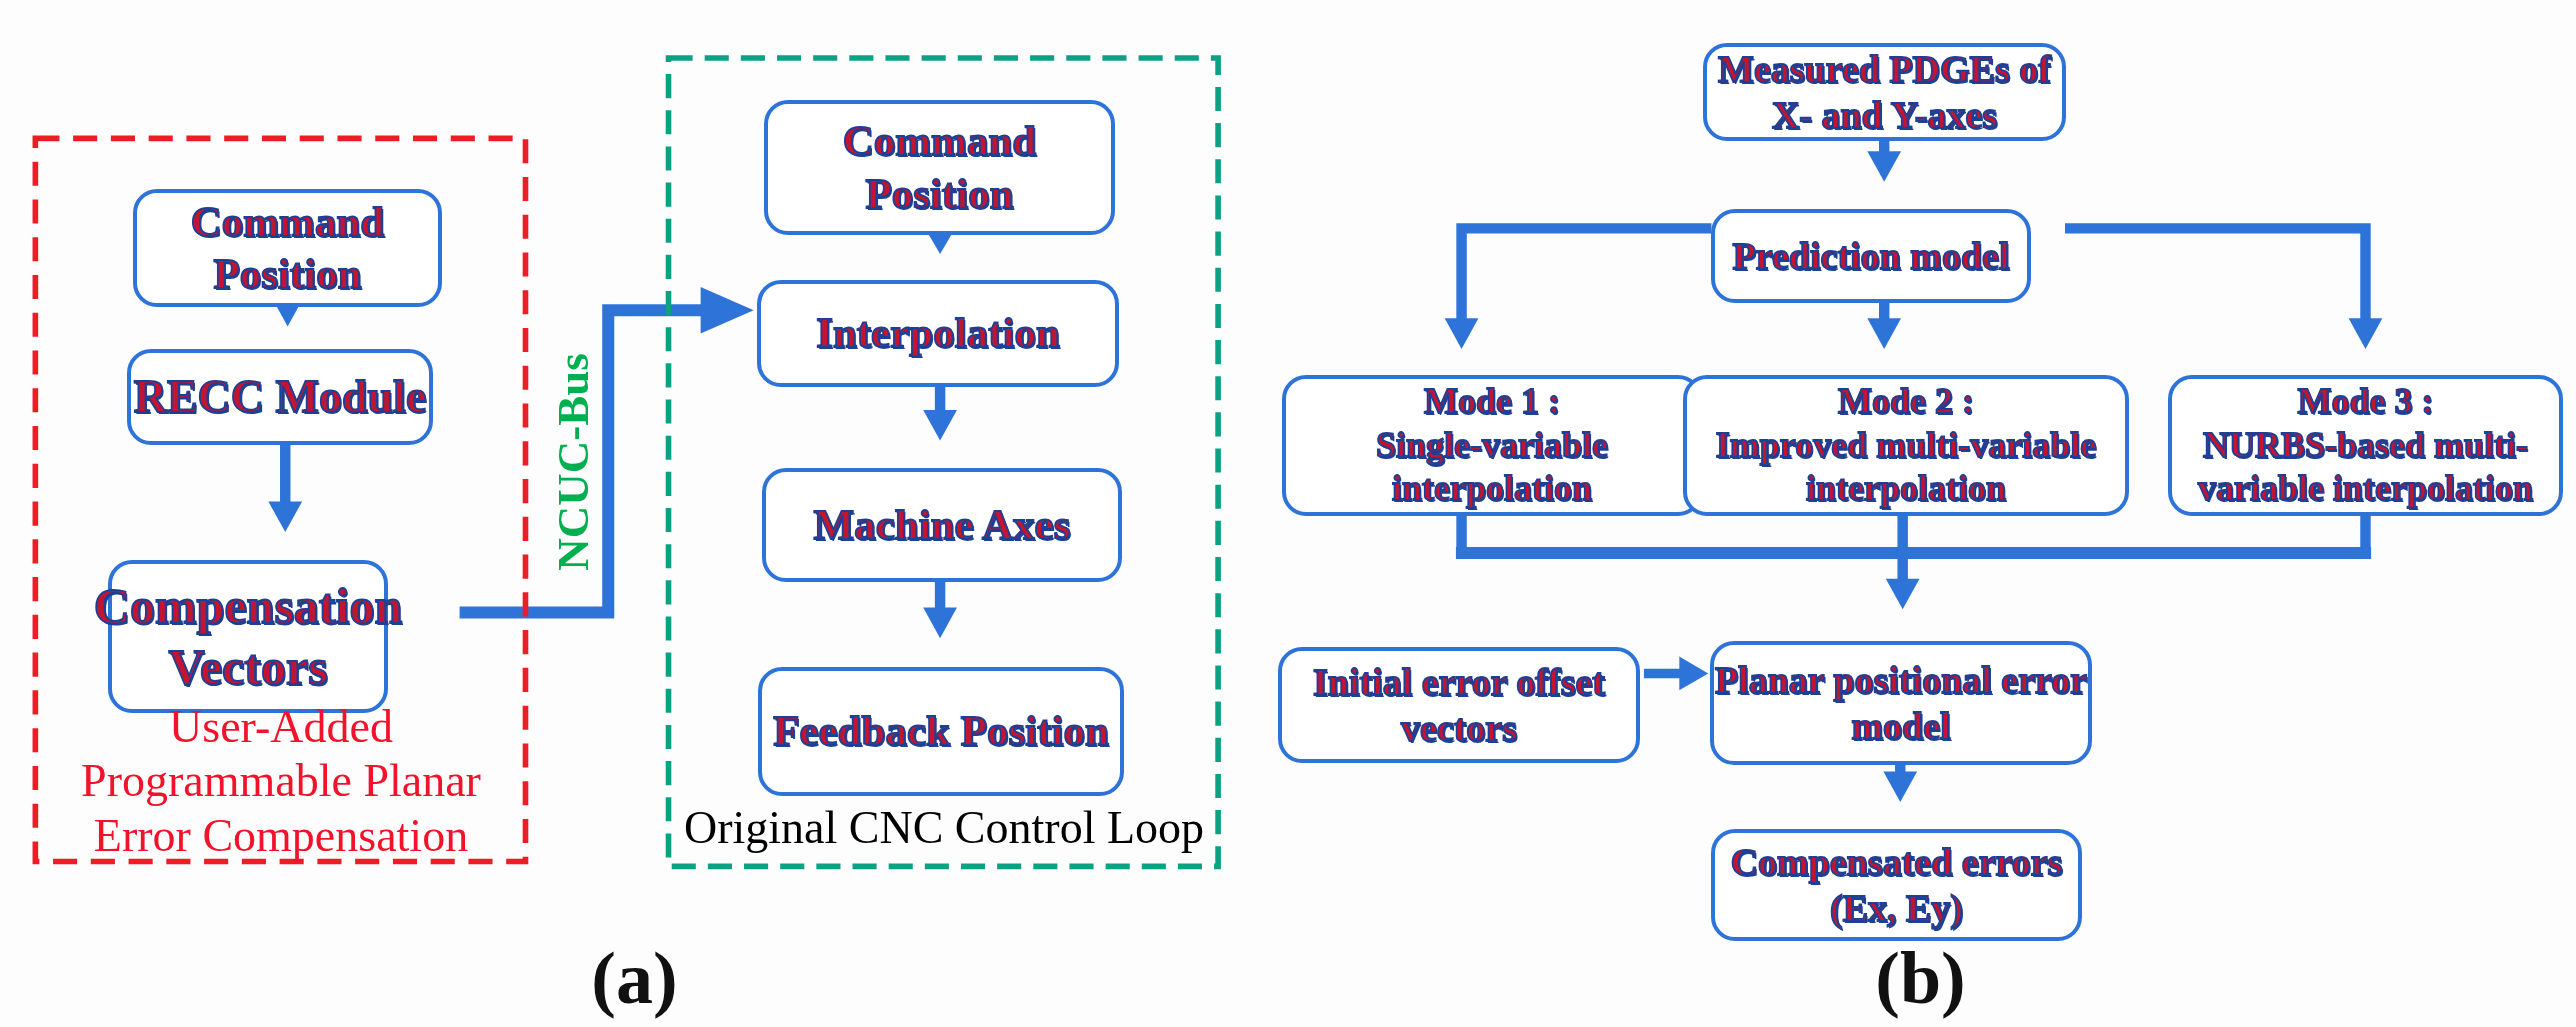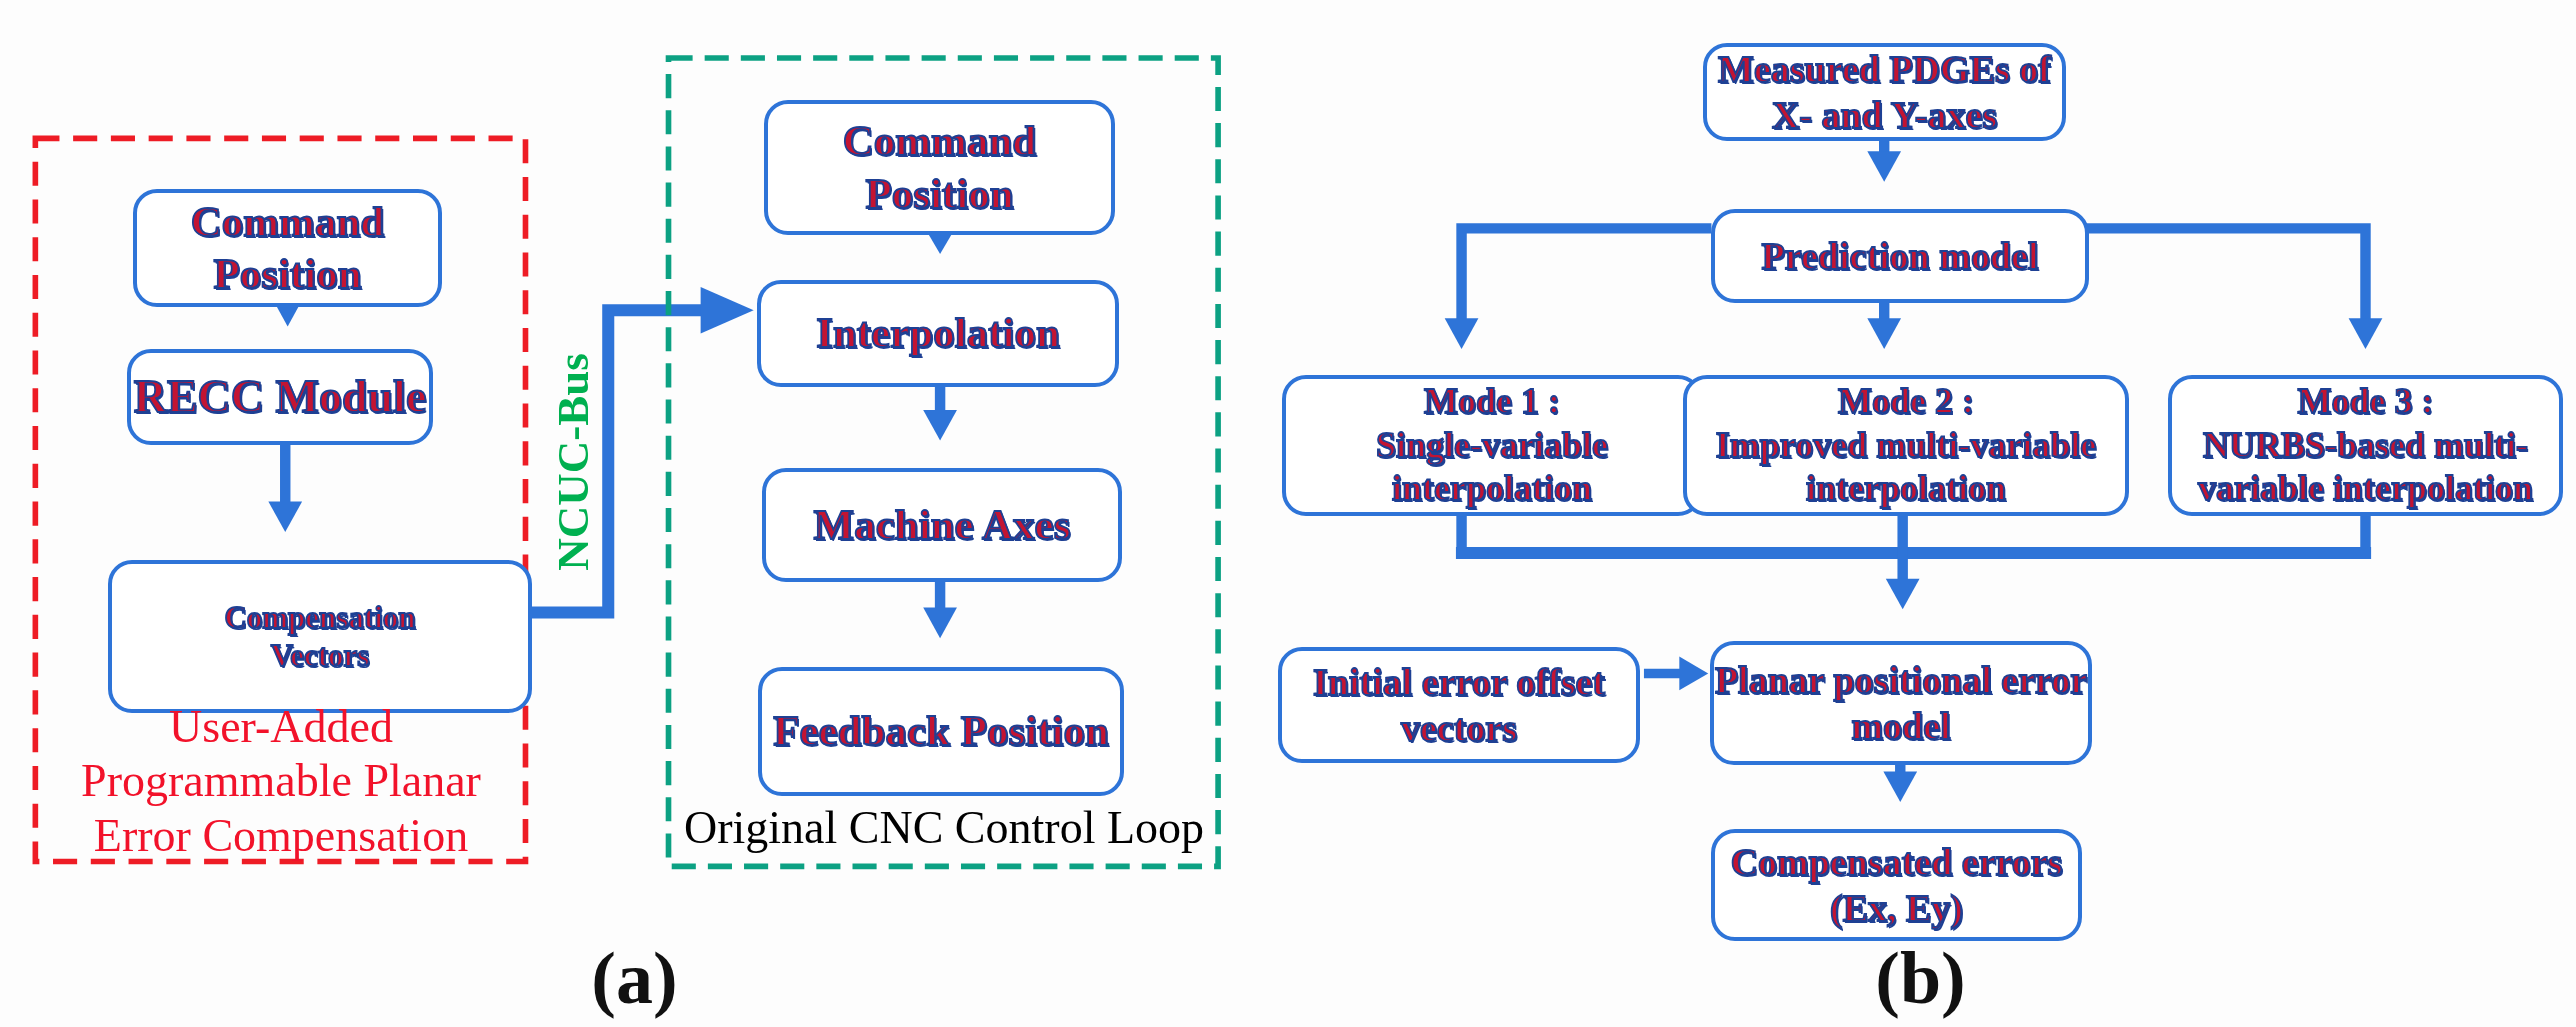--- a/index.html
+++ b/index.html
@@ -136,21 +136,21 @@
 
     <rect x="44" y="172" width="610" height="900" fill="none" stroke="#EE1C25" stroke-width="7" stroke-dasharray="30 17"></rect>
     <rect x="832" y="72" width="684" height="1006" fill="none" stroke="#0CA183" stroke-width="7" stroke-dasharray="30 15"></rect>
   </svg>
 
   <div class="node" style="left:133px; top:165px; width:309px; height:118px; font-size:43px">Command
 Position</div>
 
   <div class="node" style="left:127px; top:325px; width:306px; height:96px; font-size:46px">RECC Module</div>
 
-  <div class="node" style="left:108px; top:536px; width:424px; height:153px; font-size:31px">Compensation
+  <div class="node" style="left:108px; top:536px; width:280px; height:153px; font-size:50px">Compensation
 Vectors</div>
 
   <div class="caption red" style="left:20px; top:701px; width:522px; height:161px; font-size:46px">User-Added
 Programmable Planar
 Error Compensation</div>
 
   <div class="bus-label" style="left:452px; top:438px; width:241px; height:48px; font-size:45px">NCUC-Bus</div>
 
   <div class="node" style="left:764px; top:76px; width:351px; height:135px; font-size:43px">Command
 Position</div>
@@ -161,21 +161,21 @@
 
   <div class="node" style="left:758px; top:643px; width:366px; height:129px; font-size:43px">Feedback Position</div>
 
   <div class="caption teal" style="left:679px; top:803px; width:530px; height:51px; font-size:46px">Original CNC Control Loop</div>
 
   <div class="panel-label" style="left:554px; top:934px; width:161px; height:88px">(a)</div>
 
   <div class="node" style="left:1703px; top:19px; width:363px; height:98px; font-size:38px">Measured PDGEs of
 X- and Y-axes</div>
 
-  <div class="node" style="left:1711px; top:185px; width:378px; height:94px; font-size:38px">Prediction model</div>
+  <div class="node" style="left:1711px; top:185px; width:320px; height:94px; font-size:38px">Prediction model</div>
 
   <div class="node" style="left:1282px; top:351px; width:420px; height:141px; font-size:36px">Mode 1 :
 Single-variable
 interpolation</div>
 
   <div class="node" style="left:1683px; top:351px; width:446px; height:141px; font-size:36px">Mode 2 :
 Improved multi-variable
 interpolation</div>
 
   <div class="node" style="left:2168px; top:351px; width:395px; height:141px; font-size:36px">Mode 3 :

